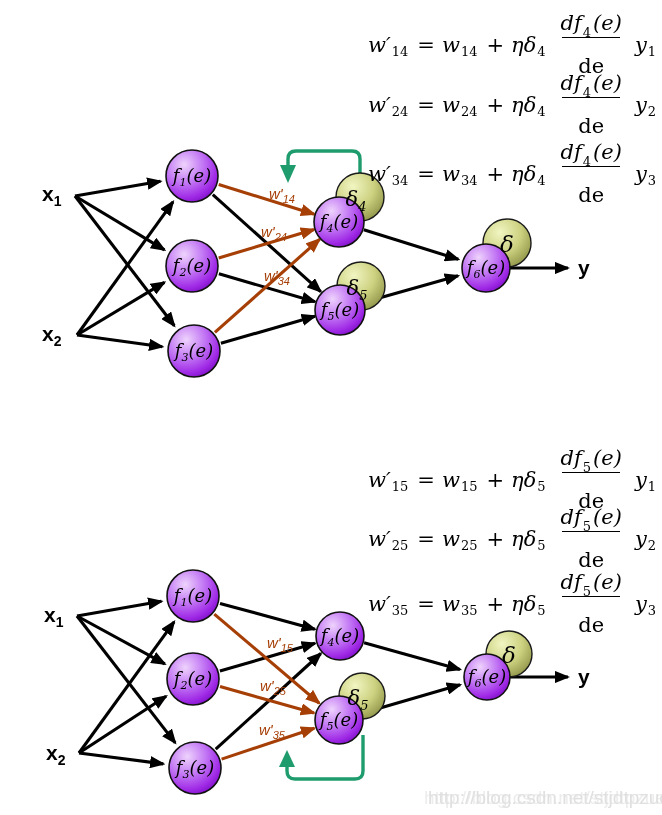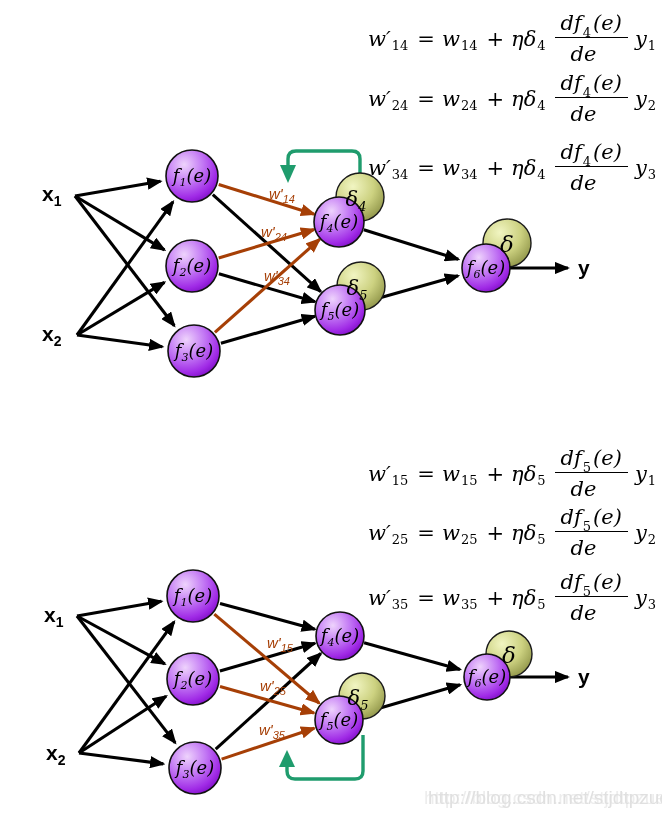--- a/index.html
+++ b/index.html
@@ -6,23 +6,23 @@
   .canvas{position:relative;width:662px;height:815px;background:#ffffff;overflow:hidden;
           font-family:"DejaVu Serif", serif;}
   svg{position:absolute;left:0;top:0;}
   
   .formula{position:absolute;display:flex;align-items:center;color:#000;
            font-family:"DejaVu Serif", serif;font-size:21px;white-space:nowrap;}
   .formula .it{font-style:italic;}
   .formula .op{margin:0 7px;font-style:normal;}
   .formula sub.s{font-size:13px;font-style:normal;position:relative;top:7px;left:1px;
                  margin-right:3px;line-height:1;vertical-align:baseline;}
-  .frac{display:inline-flex;flex-direction:column;margin:0 7px;line-height:1.15;}
+  .frac{display:inline-flex;flex-direction:column;align-items:center;margin:0 7px;line-height:1.15;}
   .frac .num{padding:0 6px 2px;}
-  .frac .den{border-top:1.6px solid #000;padding:4px 16px 0;font-style:italic;}
+  .frac .den{border-top:1.6px solid #000;padding:16px 16px 0;}
   
   .watermark{position:absolute;left:424px;top:787px;width:238px;height:20px;
              font-family:"Liberation Sans", sans-serif;font-size:19px;color:#e9e9e9;}
   .watermark span{position:absolute;top:0;white-space:nowrap;}
   .wm1{left:0;color:#ededed;}
   .wm2{left:4px;color:#e0e0e0;}
 </style>
 </head>
 <body>
 

